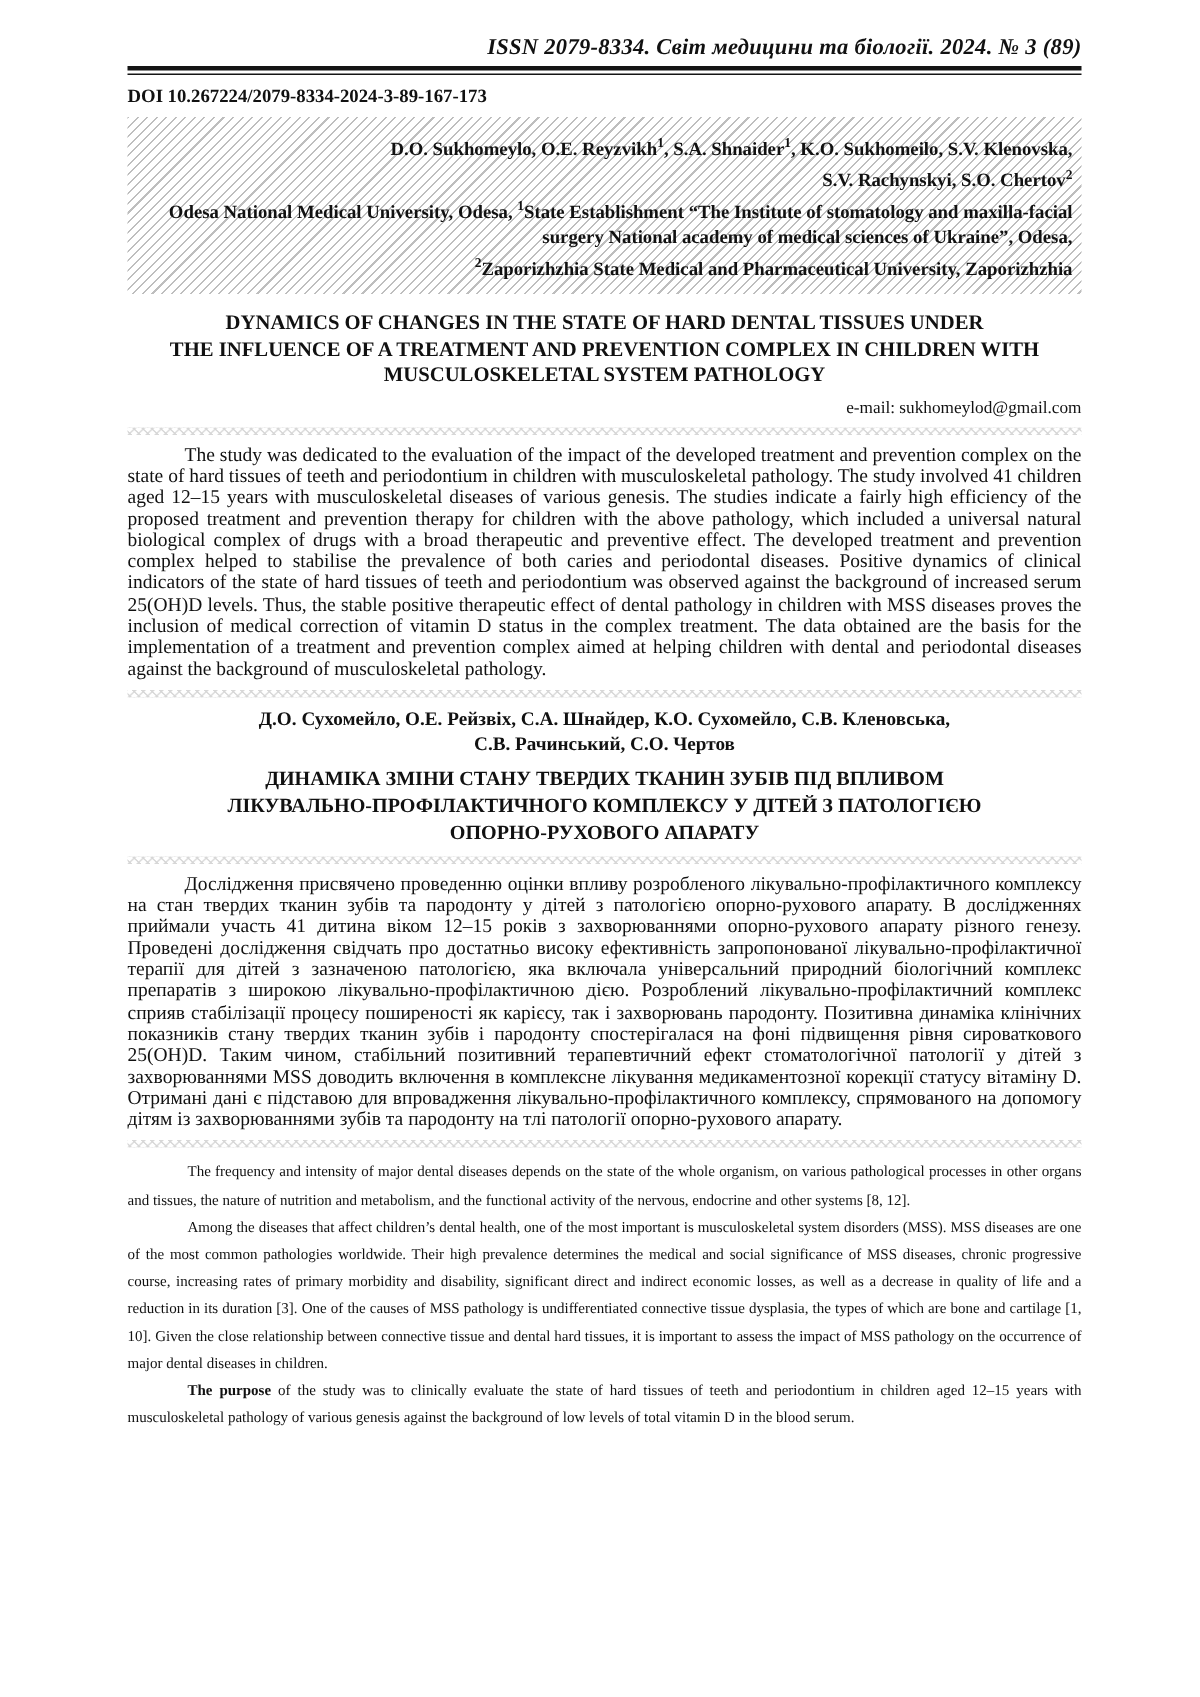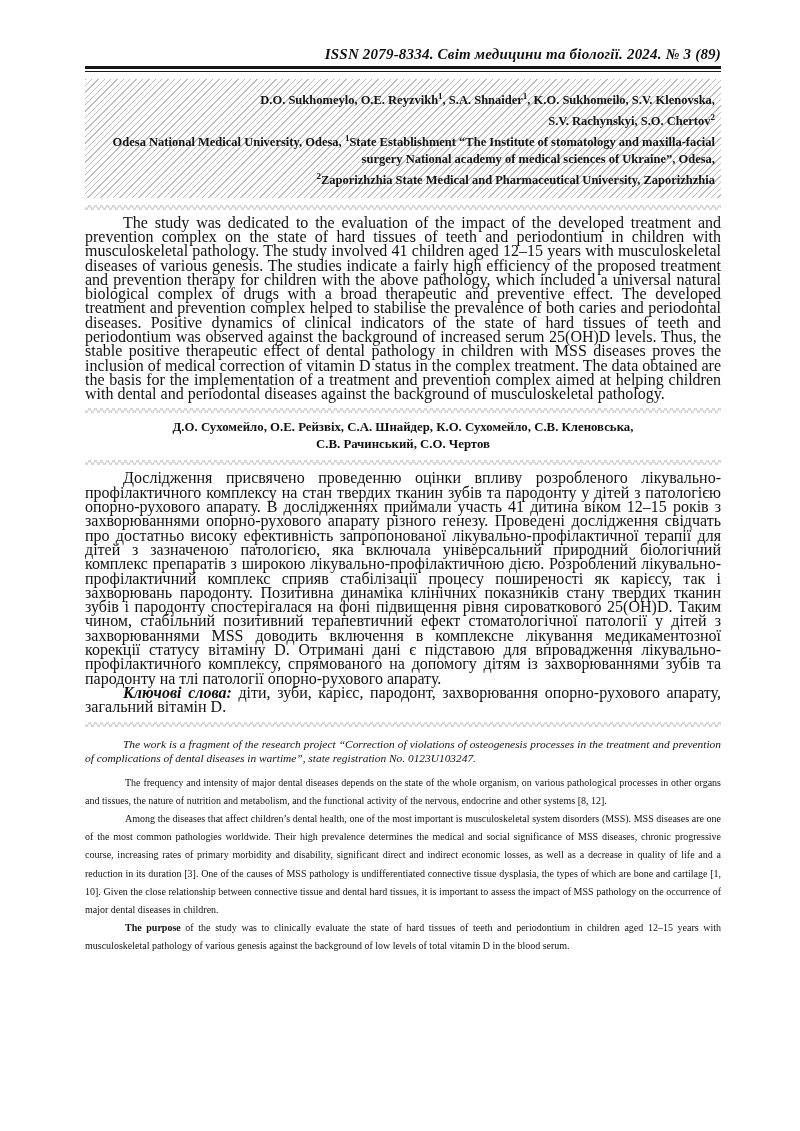--- a/index.html
+++ b/index.html
@@ -1,21 +1,21 @@
 <!DOCTYPE html>
 <html><head>
 <meta charset="utf-8">
 <style>
   html, body { margin: 0; padding: 0; background: #fff; }
   body {
     width: 800px; height: 1131px; overflow: hidden;
     font-family: "Liberation Serif", "DejaVu Serif", serif;
     color: #111;
   }
-  .page { padding: 46px 79px 0 85px; width: 636px; }
+  .page { padding: 24px 79px 0 85px; width: 636px; }
 
   
   .issn { text-align: right; font-size: 15px; font-weight: bold; font-style: italic; letter-spacing: .2px; }
   .rule-thick { height: 3px; background: #151515; margin-top: 3px; }
   .rule-thin  { height: 1px; background: #151515; margin-top: 2px; }
 
   .meta { margin-top: 7px; font-weight: bold; font-size: 12.5px; line-height: 15.5px; }
 
   
   .hatch {
@@ -34,21 +34,21 @@
   .sep {
     height: 5px; margin: 7px 0 6px 0;
     background-image:
       linear-gradient(135deg, transparent 42%, #d7d7d7 42%, #d7d7d7 58%, transparent 58%),
       linear-gradient(45deg,  transparent 42%, #d7d7d7 42%, #d7d7d7 58%, transparent 58%);
     background-size: 6px 5px, 6px 5px;
     background-position: 0 0, 3px 0;
     background-repeat: repeat-x, repeat-x;
   }
 
-  .small { font-size: 16px; line-height: 14.3px; text-align: justify; }
+  .small { font-size: 13px; line-height: 14.3px; text-align: justify; }
   .small .indent { text-indent: 38px; }
   .kw b { font-weight: bold; }
 
   .authors-ua { margin-top: 6px; text-align: center; font-weight: bold; font-size: 12.8px; line-height: 17px; }
   .title-ua { margin-top: 5px; text-align: center; font-weight: bold; font-size: 13.4px; line-height: 18px; }
   .title-ua span { display: block; }
 
   .note { font-style: italic; font-size: 11.4px; line-height: 14.5px; text-align: justify; text-indent: 38px; margin-top: 10px; }
 
   .body-text { margin-top: 8px; font-size: 10px; line-height: 18.2px; text-align: justify; }
@@ -62,55 +62,65 @@
 </head>
 <body>
 
 <div class="page">
 
   <div class="issn">ISSN 2079-8334. Світ медицини та біології. 2024. № 3 (89)</div>
   <div class="rule-thick"></div>
   <div class="rule-thin"></div>
 
   <div class="meta">
+    <div>DOI 10.267224/2079-8334-2024-3-89-167-173</div>
   </div>
 
   <div class="hatch">
     <span>D.O. Sukhomeylo, O.E. Reyzvikh</span><sup>1</sup><span>, S.A. Shnaider</span><sup>1</sup><span>, K.O. Sukhomeilo, S.V. Klenovska,</span><br>
     <span>S.V. Rachynskyi, S.O. Chertov</span><sup>2</sup><br>
     <span>Odesa National Medical University, Odesa, </span><sup>1</sup><span>State Establishment “The Institute of stomatology and maxilla-facial surgery National academy of medical sciences of Ukraine”, Odesa,</span><br>
     <sup>2</sup><span>Zaporizhzhia State Medical and Pharmaceutical University, Zaporizhzhia</span>
   </div>
 
+  <div class="title-en">
+    <span>DYNAMICS OF CHANGES IN THE STATE OF HARD DENTAL TISSUES UNDER</span>
+    <span>THE INFLUENCE OF A TREATMENT AND PREVENTION COMPLEX IN CHILDREN WITH</span>
+    <span>MUSCULOSKELETAL SYSTEM PATHOLOGY</span>
+  </div>
 
+  <div class="email">e-mail: sukhomeylod@gmail.com</div>
 
   <div class="sep"></div>
 
   <div class="small">
     <div class="indent">The study was dedicated to the evaluation of the impact of the developed treatment and prevention complex on the state of hard tissues of teeth and periodontium in children with musculoskeletal pathology. The study involved 41 children aged 12–15 years with musculoskeletal diseases of various genesis. The studies indicate a fairly high efficiency of the proposed treatment and prevention therapy for children with the above pathology, which included a universal natural biological complex of drugs with a broad therapeutic and preventive effect. The developed treatment and prevention complex helped to stabilise the prevalence of both caries and periodontal diseases. Positive dynamics of clinical indicators of the state of hard tissues of teeth and periodontium was observed against the background of increased serum 25(OH)D levels. Thus, the stable positive therapeutic effect of dental pathology in children with MSS diseases proves the inclusion of medical correction of vitamin D status in the complex treatment. The data obtained are the basis for the implementation of a treatment and prevention complex aimed at helping children with dental and periodontal diseases against the background of musculoskeletal pathology.</div>
   </div>
 
   <div class="sep"></div>
 
   <div class="authors-ua">
     <span>Д.О. Сухомейло, О.Е. Рейзвіх, С.А. Шнайдер, К.О. Сухомейло, С.В. Кленовська,</span><br>
     <span>С.В. Рачинський, С.О. Чертов</span>
   </div>
 
+  <div class="title-ua">
+    <span>ДИНАМІКА ЗМІНИ СТАНУ ТВЕРДИХ ТКАНИН ЗУБІВ ПІД ВПЛИВОМ</span>
+    <span>ЛІКУВАЛЬНО-ПРОФІЛАКТИЧНОГО КОМПЛЕКСУ У ДІТЕЙ З ПАТОЛОГІЄЮ</span>
+    <span>ОПОРНО-РУХОВОГО АПАРАТУ</span>
+  </div>
 
   <div class="sep"></div>
 
   <div class="small">
     <div class="indent">Дослідження присвячено проведенню оцінки впливу розробленого лікувально-профілактичного комплексу на стан твердих тканин зубів та пародонту у дітей з патологією опорно-рухового апарату. В дослідженнях приймали участь 41 дитина віком 12–15 років з захворюваннями опорно-рухового апарату різного генезу. Проведені дослідження свідчать про достатньо високу ефективність запропонованої лікувально-профілактичної терапії для дітей з зазначеною патологією, яка включала універсальний природний біологічний комплекс препаратів з широкою лікувально-профілактичною дією. Розроблений лікувально-профілактичний комплекс сприяв стабілізації процесу поширеності як карієсу, так і захворювань пародонту. Позитивна динаміка клінічних показників стану твердих тканин зубів і пародонту спостерігалася на фоні підвищення рівня сироваткового 25(OH)D. Таким чином, стабільний позитивний терапевтичний ефект стоматологічної патології у дітей з захворюваннями MSS доводить включення в комплексне лікування медикаментозної корекції статусу вітаміну D. Отримані дані є підставою для впровадження лікувально-профілактичного комплексу, спрямованого на допомогу дітям із захворюваннями зубів та пародонту на тлі патології опорно-рухового апарату.</div>
-    <div class="indent kw"><b style="font-style:italic">Ключові слова:</b><span> діти, зуби, карієс, пародонт, захворювання опорно-рухового апарату, загальний вітамін D.</span></div>
   </div>
 
   <div class="sep"></div>
 
-  <div class="note">The work is a fragment of the research project “Correction of violations of osteogenesis processes in the treatment and prevention of complications of dental diseases in wartime”, state registration No. 0123U103247.</div>
 
   <div class="body-text">
     <p>The frequency and intensity of major dental diseases depends on the state of the whole organism, on various pathological processes in other organs and tissues, the nature of nutrition and metabolism, and the functional activity of the nervous, endocrine and other systems [8, 12].</p>
     <p>Among the diseases that affect children’s dental health, one of the most important is musculoskeletal system disorders (MSS). MSS diseases are one of the most common pathologies worldwide. Their high prevalence determines the medical and social significance of MSS diseases, chronic progressive course, increasing rates of primary morbidity and disability, significant direct and indirect economic losses, as well as a decrease in quality of life and a reduction in its duration [3]. One of the causes of MSS pathology is undifferentiated connective tissue dysplasia, the types of which are bone and cartilage [1, 10]. Given the close relationship between connective tissue and dental hard tissues, it is important to assess the impact of MSS pathology on the occurrence of major dental diseases in children.</p>
     <p><span class="lead">The purpose</span><span> of the study was to clinically evaluate the state of hard tissues of teeth and periodontium in children aged 12–15 years with musculoskeletal pathology of various genesis against the background of low levels of total vitamin D in the blood serum.</span></p>
   </div>
 
 
 </div>
 

